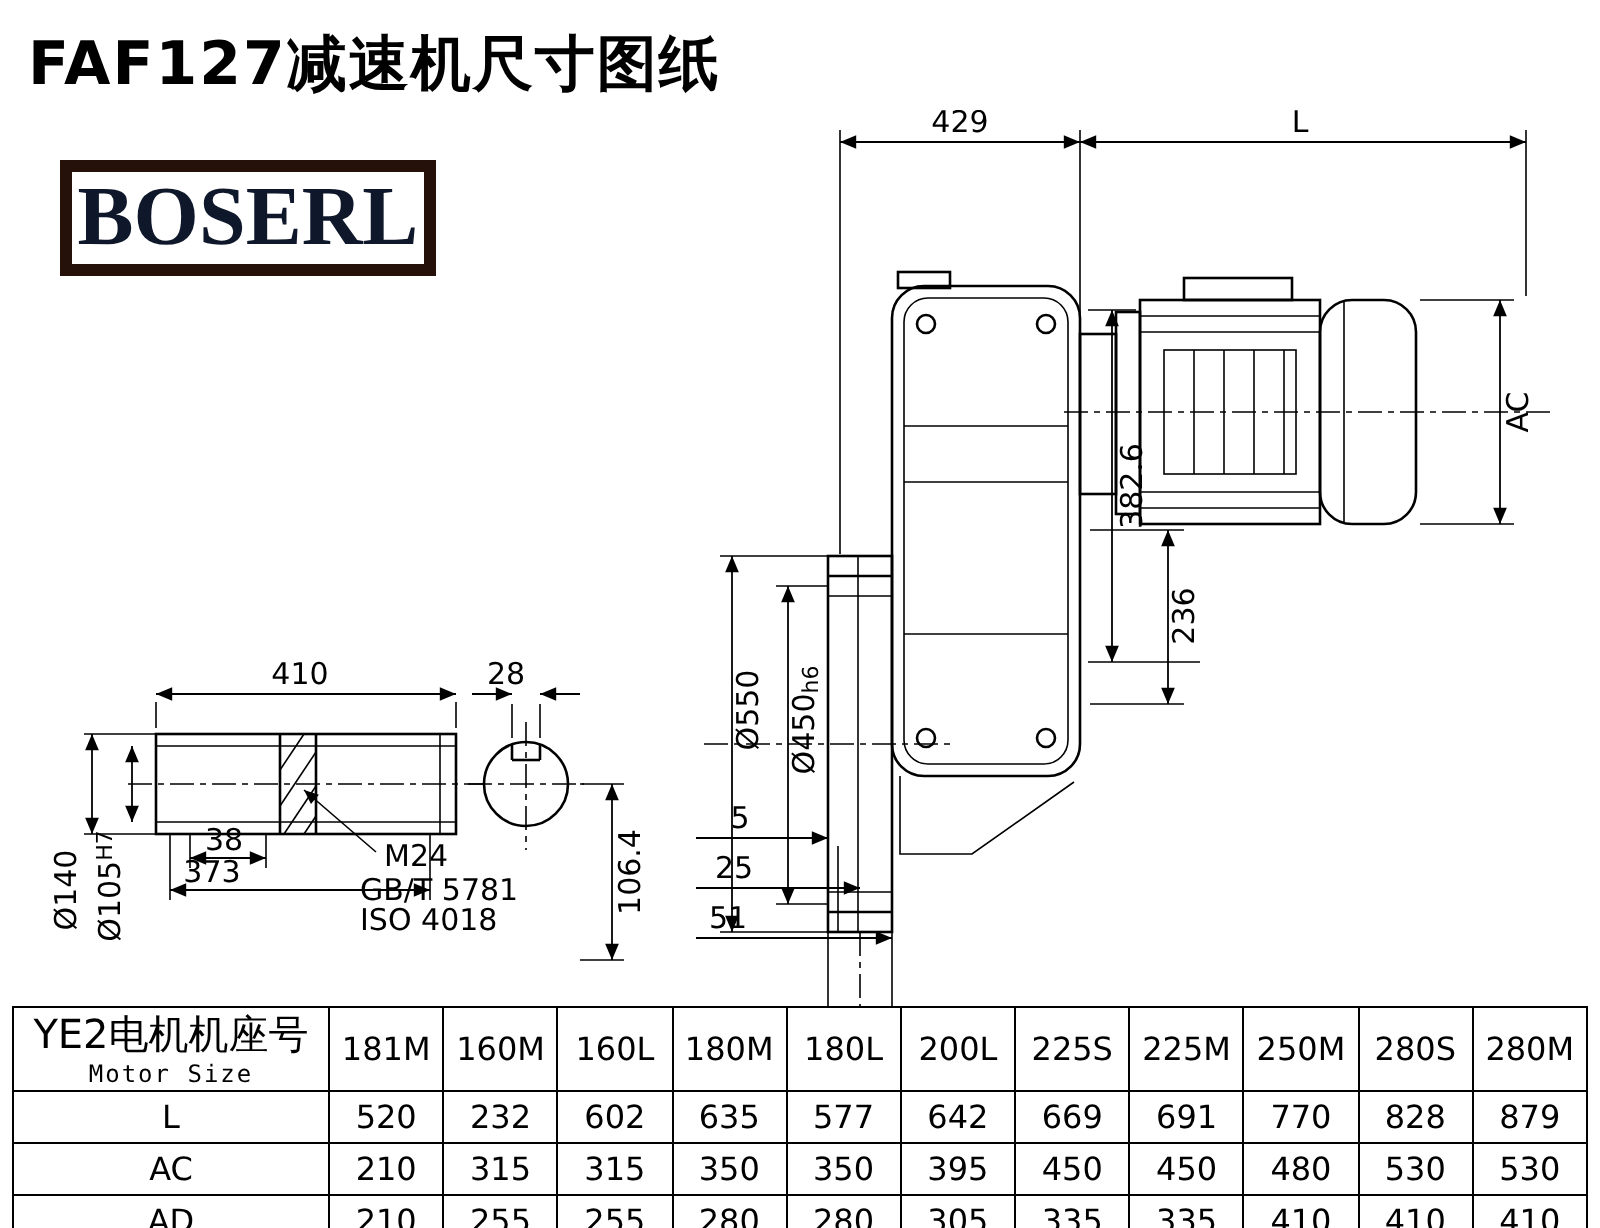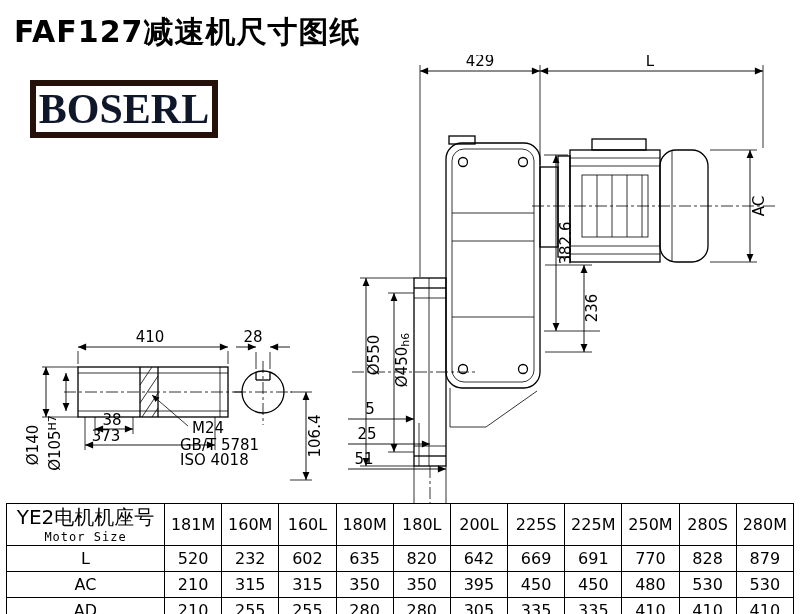--- a/index.html
+++ b/index.html
@@ -248,21 +248,21 @@
         <td>250M</td>
         <td>280S</td>
         <td>280M</td>
       </tr>
       <tr>
         <td>L</td>
         <td>520</td>
         <td>232</td>
         <td>602</td>
         <td>635</td>
-        <td>820</td>
+        <td>577</td>
         <td>642</td>
         <td>669</td>
         <td>691</td>
         <td>770</td>
         <td>828</td>
         <td>879</td>
       </tr>
       <tr>
         <td>AC</td>
         <td>210</td>

